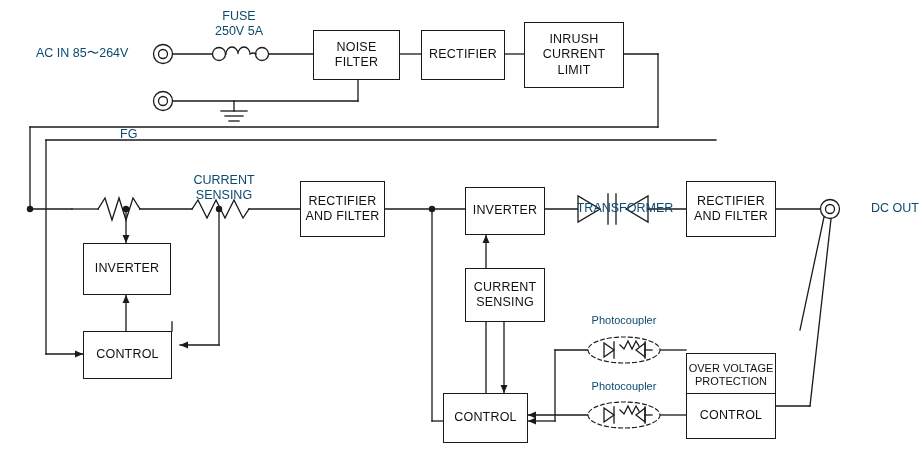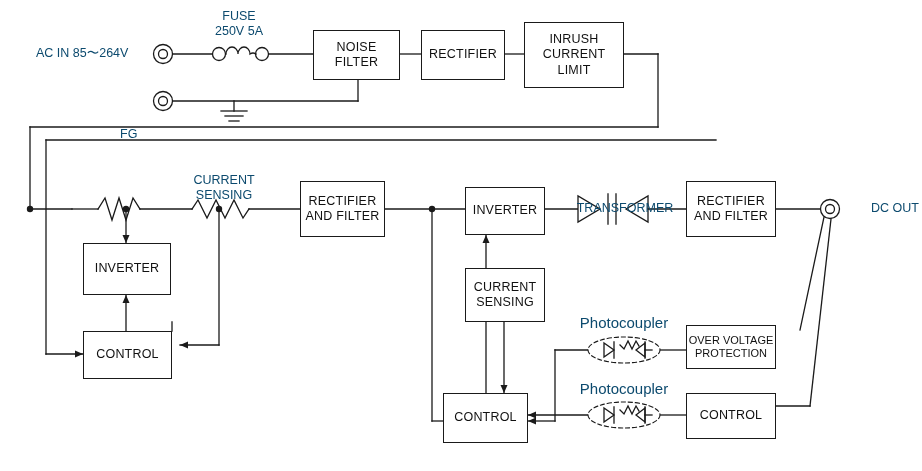--- a/index.html
+++ b/index.html
@@ -32,31 +32,32 @@
     justify-content: center;
     text-align: center;
     font-size: 12.5px;
     color: #111111;
     line-height: 1.22;
     letter-spacing: 0.2px;
   }
   .box.small {
     font-size: 11px;
     letter-spacing: 0;
+    margin-top: 28px;
   }
   .lbl {
     position: absolute;
     font-size: 12.5px;
     color: #0c4a6e;
     white-space: pre;
     line-height: 1.2;
     text-align: center;
   }
   .lbl.sm {
-    font-size: 15px;
+    font-size: 11px;
   }
   .lbl.left {
     text-align: right;
   }
 </style>
 </head>
 <body>
 
 <div id="root">
 

